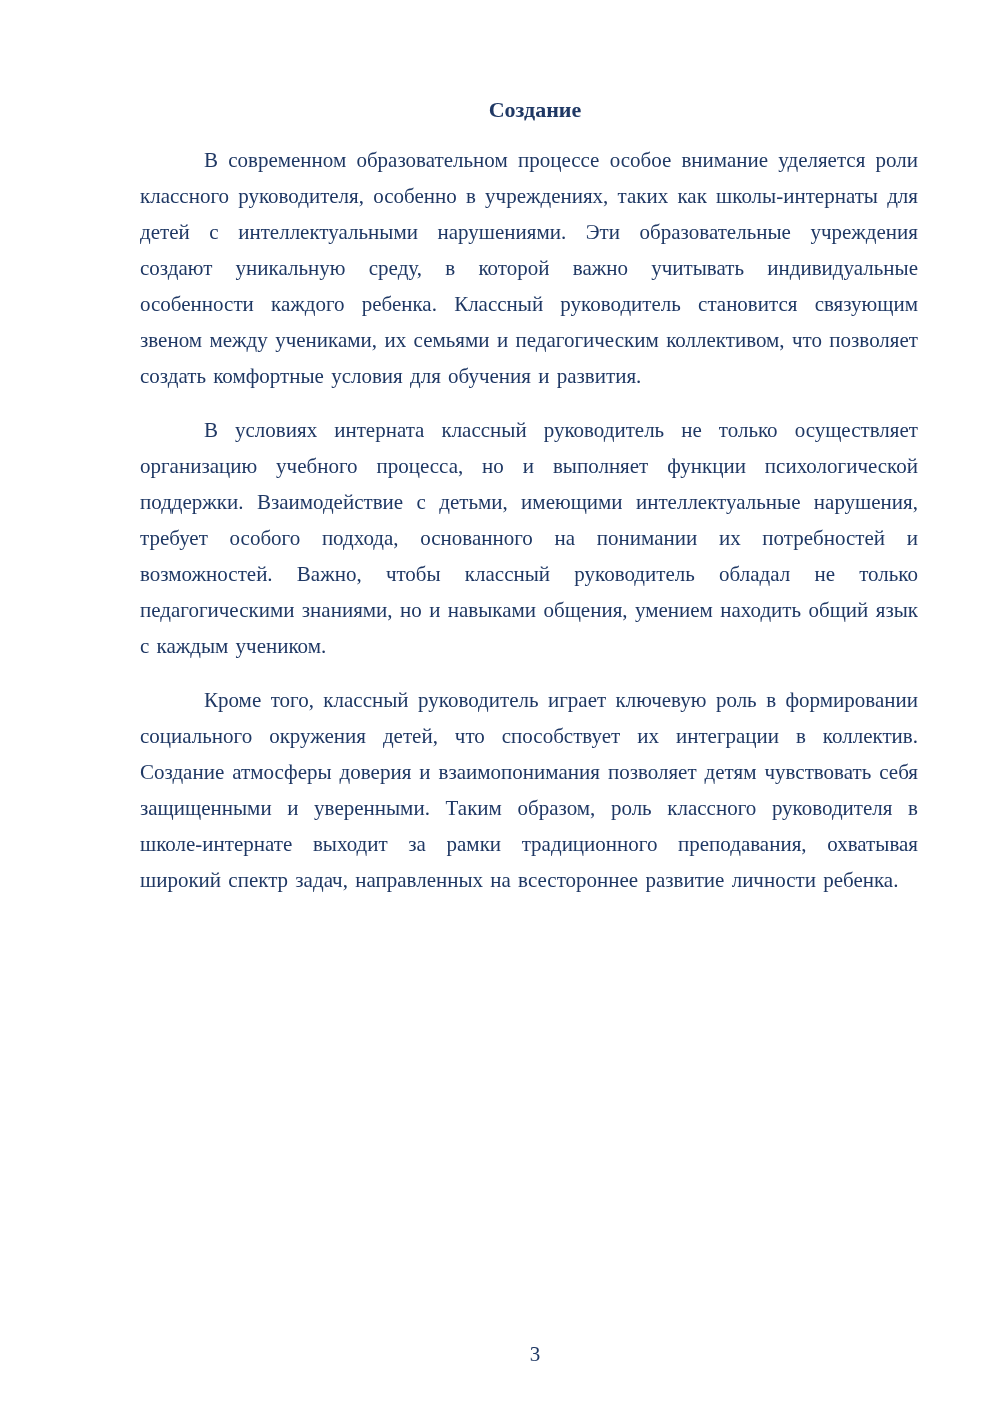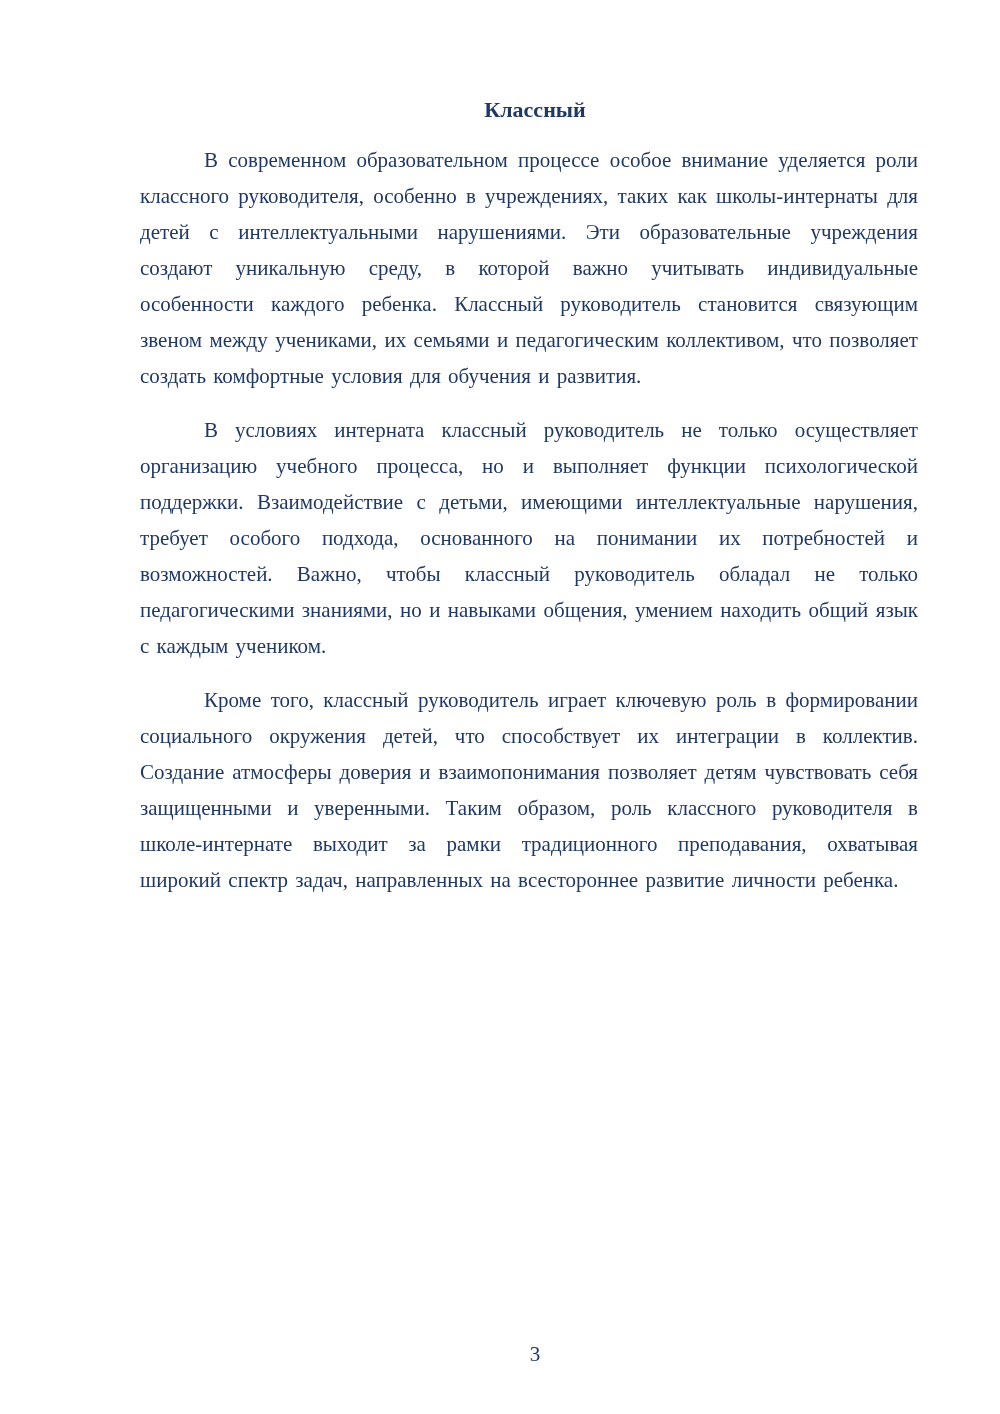--- a/index.html
+++ b/index.html
@@ -41,21 +41,21 @@
     bottom: 48px;
     text-align: center;
     font-size: 21px;
     line-height: 24px;
   }
 </style>
 </head>
 <body style="background: rgb(255, 255, 255);">
 
 <div class="page">
-  <h1 class="doc-title">Классный</h1>
+  <h1 class="doc-title">Создание</h1>
 
   <p class="para">В современном образовательном процессе особое внимание уделяется роли классного руководителя, особенно в учреждениях, таких как школы-интернаты для детей с интеллектуальными нарушениями. Эти образовательные учреждения создают уникальную среду, в которой важно учитывать индивидуальные особенности каждого ребенка. Классный руководитель становится связующим звеном между учениками, их семьями и педагогическим коллективом, что позволяет создать комфортные условия для обучения и развития.</p>
 
   <p class="para">В условиях интерната классный руководитель не только осуществляет организацию учебного процесса, но и выполняет функции психологической поддержки. Взаимодействие с детьми, имеющими интеллектуальные нарушения, требует особого подхода, основанного на понимании их потребностей и возможностей. Важно, чтобы классный руководитель обладал не только педагогическими знаниями, но и навыками общения, умением находить общий язык с каждым учеником.</p>
 
   <p class="para">Кроме того, классный руководитель играет ключевую роль в формировании социального окружения детей, что способствует их интеграции в коллектив. Создание атмосферы доверия и взаимопонимания позволяет детям чувствовать себя защищенными и уверенными. Таким образом, роль классного руководителя в школе-интернате выходит за рамки традиционного преподавания, охватывая широкий спектр задач, направленных на всестороннее развитие личности ребенка.</p>
 
   <div class="page-number">3</div>
 </div>
 

